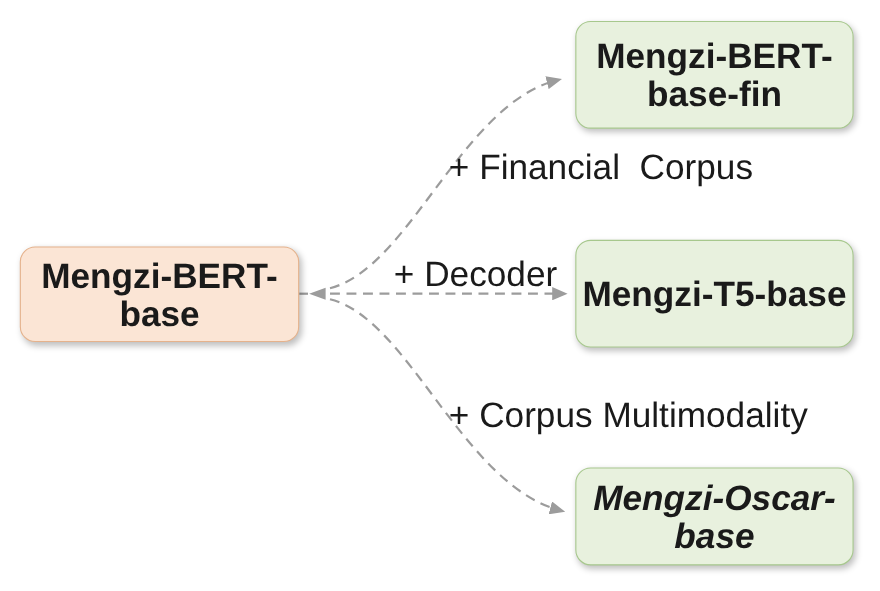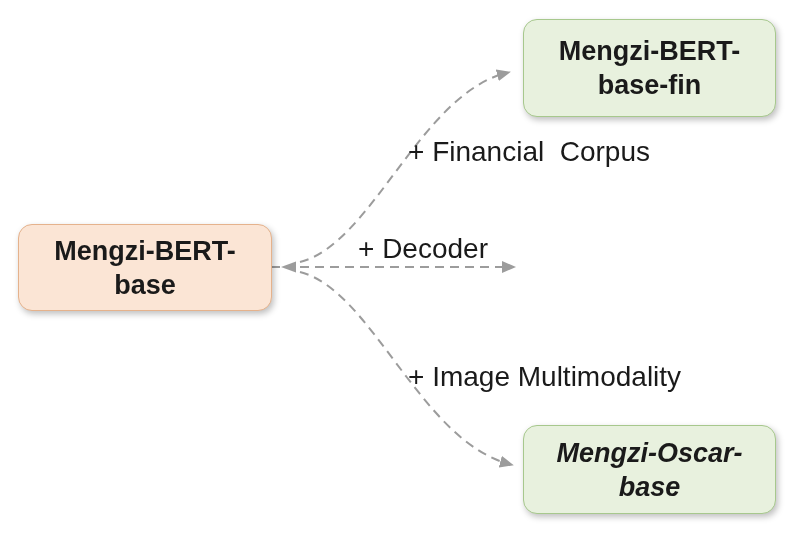--- a/index.html
+++ b/index.html
@@ -33,21 +33,21 @@
     stroke: none;
   }
   .node {
     position: absolute;
     display: flex;
     align-items: center;
     justify-content: center;
     text-align: center;
     border-radius: 14px;
     font-weight: bold;
-    font-size: 27px;
+    font-size: 32px;
     line-height: 34px;
     color: var(--text, #1a1a1a);
     white-space: pre-line;
     box-shadow: 2px 3px 6px rgba(0,0,0,0.25);
   }
   .node-root {
     left: 18px;
     top: 224px;
     width: 252px;
     height: 85px;
@@ -58,21 +58,21 @@
     left: 523px;
     width: 251px;
     background: var(--branch-fill, #e8f1de);
     border: 1.5px solid var(--branch-border, #a7c88d);
   }
   .node-branch-fin    { top: 19px;  height: 96px; }
   .node-branch-t5     { top: 218px; height: 96px; }
   .node-branch-oscar  { top: 425px; height: 87px; font-style: italic; }
   .edge-label {
     position: absolute;
-    font-size: 28px;
+    font-size: 32px;
     line-height: 32px;
     color: var(--text, #1a1a1a);
     white-space: pre;
   }
   .edge-label-financial { left: 408px; top: 136px; }
   .edge-label-decoder   { left: 358px; top: 233px; text-align: center; }
   .edge-label-image     { left: 408px; top: 361px; }
 </style>
 </head>
 <body>
@@ -97,22 +97,23 @@
     <path class="connector" d="M 300 272 C 372 290, 420 440, 509 464" marker-end="url(#arrowhead)"></path>
   </svg>
 
   <div class="node node-root">Mengzi-BERT-
 base</div>
 
   <div class="edge-label edge-label-financial">+ Financial  Corpus</div>
 
   <div class="edge-label edge-label-decoder">+ Decoder</div>
 
-  <div class="edge-label edge-label-image">+ Image Multimodality</div>
+  <div class="edge-label edge-label-image">+ Corpus Multimodality</div>
 
   <div class="node node-branch node-branch-fin">Mengzi-BERT-
 base-fin</div>
 
+  <div class="node node-branch node-branch-t5">Mengzi-T5-base</div>
 
   <div class="node node-branch node-branch-oscar">Mengzi-Oscar-
 base</div>
 
 </div>
 
 </body></html>

